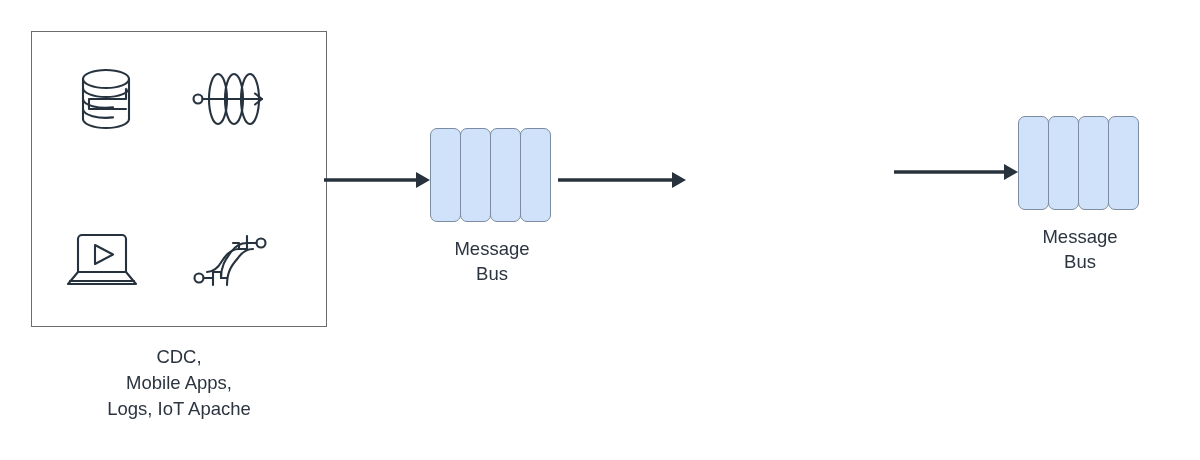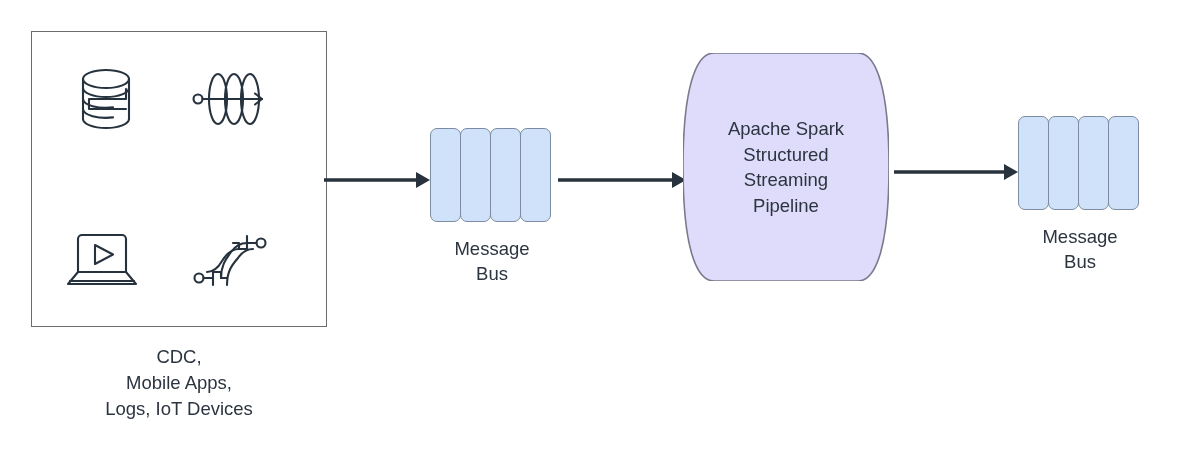--- a/index.html
+++ b/index.html
@@ -169,21 +169,21 @@
         <path d="M30 50 C30 36, 36 30, 40 24 C45 17, 50 15, 56 15"></path>
         <path d="M36 57 C36 42, 42 36, 47 30 C52 23, 58 21, 62 21"></path>
         <path d="M16 44 C22 44, 27 40, 31 33 C36 25, 42 21, 48 21"></path>
       </svg>
     </div>
 
   </div>
 
   <div class="source-caption">CDC,
 Mobile Apps,
-Logs, IoT Devices</div>
+Logs, IoT Apache</div>
 
   <svg class="arrow" style="left:322px; top:166px;" width="112" height="28">
     <path d="M2 14 H96" stroke="#27323d" stroke-width="3.4" fill="none"></path>
     <path d="M94 6 L108 14 L94 22 Z" fill="#27323d"></path>
   </svg>
 
   <div class="bus" style="left:430px; top:128px; width:124px;">
     <div class="bus-bars">
       <div class="bus-bar"></div>
       <div class="bus-bar"></div>
@@ -192,30 +192,20 @@
     </div>
     <div class="bus-label">Message
 Bus</div>
   </div>
 
   <svg class="arrow" style="left:556px; top:166px;" width="134" height="28">
     <path d="M2 14 H118" stroke="#27323d" stroke-width="3.4" fill="none"></path>
     <path d="M116 6 L130 14 L116 22 Z" fill="#27323d"></path>
   </svg>
 
-  <div class="spark">
-    <svg width="206" height="228" viewBox="0 0 206 228">
-      <path d="M31 0 H175 C194 0 206 38 206 114 C206 190 194 228 175 228
-               H31 C12 228 0 190 0 114 C0 38 12 0 31 0 Z" fill="#dedcfa" stroke="#7a7a8c" stroke-width="1.6"></path>
-    </svg>
-    <div class="spark-text">Apache Spark
-Structured
-Streaming
-Pipeline</div>
-  </div>
 
   <svg class="arrow" style="left:892px; top:158px;" width="130" height="28">
     <path d="M2 14 H114" stroke="#27323d" stroke-width="3.4" fill="none"></path>
     <path d="M112 6 L126 14 L112 22 Z" fill="#27323d"></path>
   </svg>
 
   <div class="bus" style="left:1018px; top:116px; width:124px;">
     <div class="bus-bars">
       <div class="bus-bar"></div>
       <div class="bus-bar"></div>

